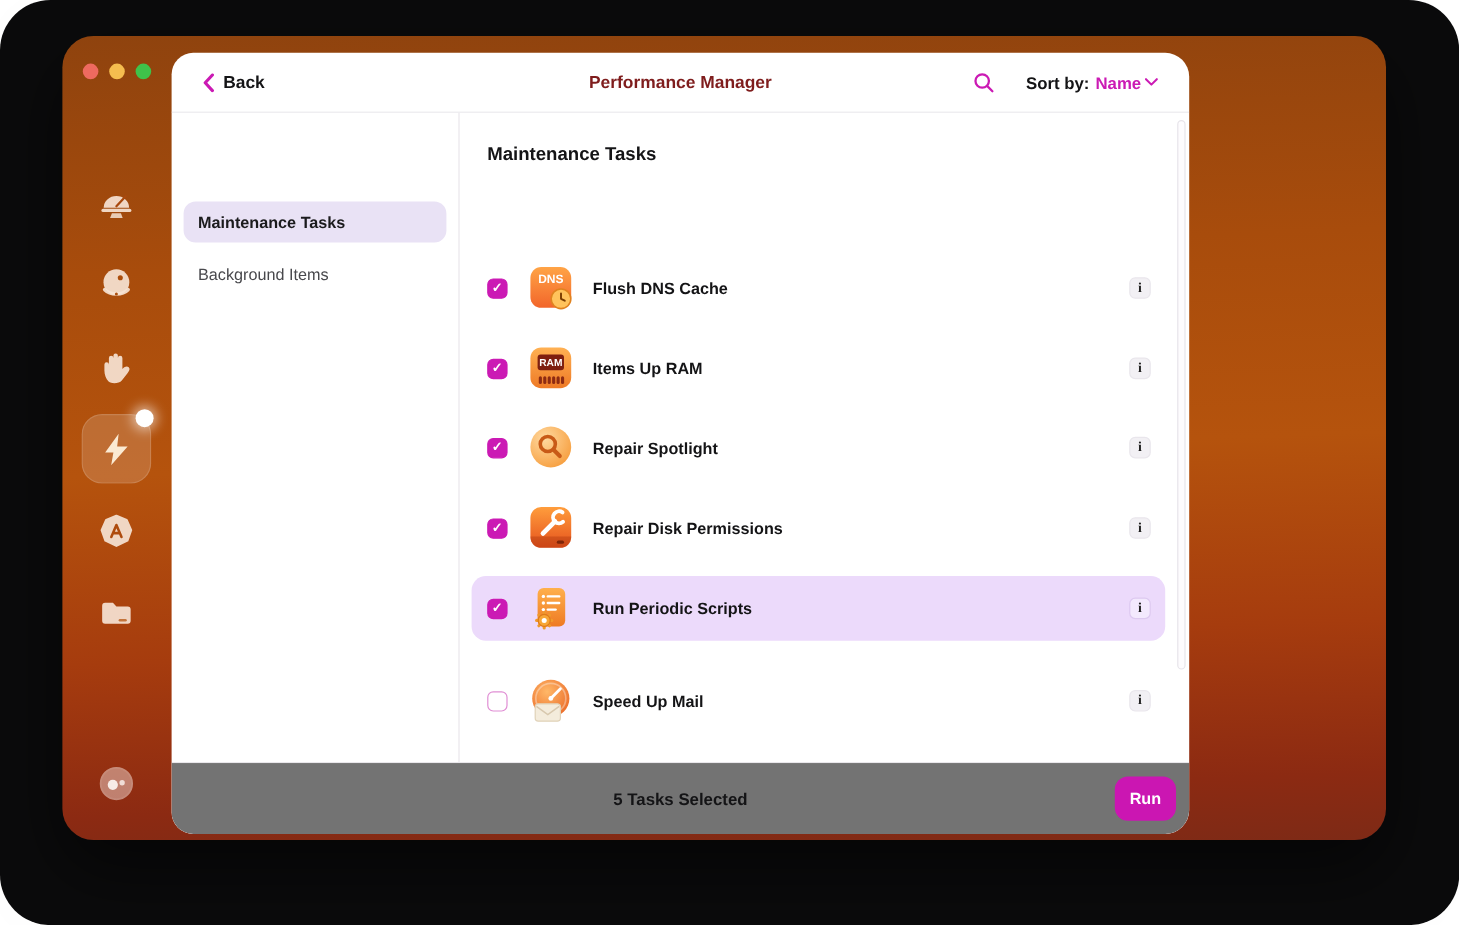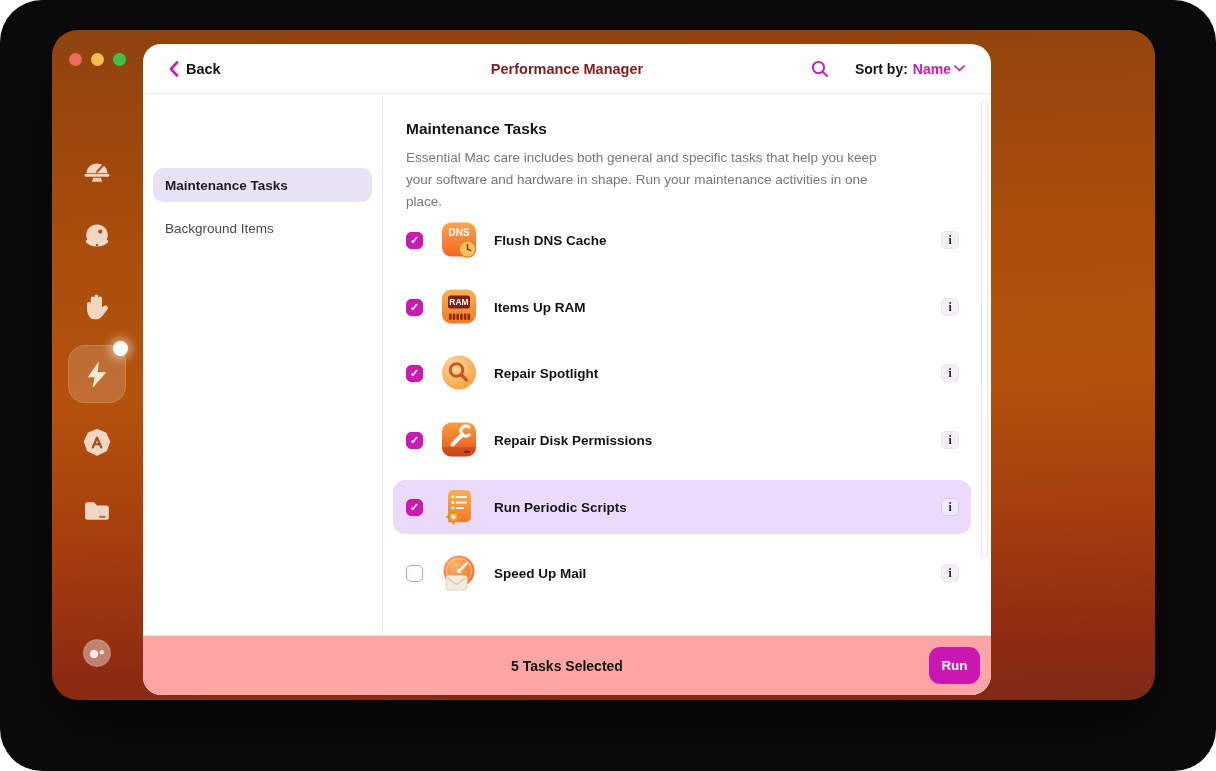--- a/index.html
+++ b/index.html
@@ -65,21 +65,21 @@
   .info-btn { margin-left:auto; margin-right:12px; width:18px; height:18px; border-radius:5px; background:#f2f0f4;
               border:1px solid #e9e6ec; display:flex; align-items:center; justify-content:center; cursor:pointer;
               font-family:"Liberation Serif", serif; font-size:11.5px; font-weight:700; font-style:normal; color:#222; }
   .task-row.highlighted .info-btn { background:#f3e9fd; border-color:#ddc9f0; }
 
   
   .scroll-thumb { position:absolute; right:3px; top:56px; width:7px; height:458px; border-radius:4px;
                   background:#fdfcfe; border:1px solid #e7e4ea; }
 
   
-  .card-footer { position:absolute; left:0; right:0; bottom:0; height:60px; background:#fca5a5;
+  .card-footer { position:absolute; left:0; right:0; bottom:0; height:60px; background:#737373;
                  border-top:1px solid #e9e7eb; border-radius:0 0 20px 18px; }
   .footer-status { position:absolute; left:0; right:0; top:0; bottom:0; display:flex; align-items:center;
                    justify-content:center; font-size:14px; font-weight:700; color:#141416; }
   .run-btn { position:absolute; right:11px; top:11px; width:51px; height:37px; border-radius:11px; border:none;
              background:#cb16b2; color:#fff; font-family:"Liberation Sans", sans-serif;
              font-size:13.5px; font-weight:700; cursor:pointer; }
 </style>
 </head>
 <body>
 
@@ -213,21 +213,20 @@
         <div class="side-item selected">
           <span>Maintenance Tasks</span>
         </div>
         <div class="side-item">
           <span>Background Items</span>
         </div>
       </div>
 
       <div class="content">
         <h1>Maintenance Tasks</h1>
-        <p class="desc">Essential Mac care includes both general and specific tasks that help you keep your software and hardware in shape. Run your maintenance activities in one place.</p>
 
         <div class="task-row" style="top:119px">
           <div class="cbox checked">
               <span class="mark">✓</span>
             </div>
           <svg class="ticon" viewBox="0 0 38 38">
             <rect x="2" y="1.5" width="34" height="34" rx="9" fill="url(#gDns)"></rect>
             <text x="19" y="15" font-size="10" font-weight="bold" fill="#fff" text-anchor="middle" font-family="Liberation Sans, sans-serif">DNS</text>
             <circle cx="27.5" cy="28" r="8.2" fill="#ffc35c" stroke="#e0821e" stroke-width="1.3"></circle>
             <path d="M27.5,28 L27.5,23.6 M27.5,28 L30.6,29.6" stroke="#7a3c00" stroke-width="1.6" stroke-linecap="round" fill="none"></path>
@@ -309,21 +308,21 @@
                 <rect x="-1.3" y="-7.6" width="2.6" height="15.2" rx="1.3" transform="rotate(135)"></rect>
               </g>
               <circle r="5" fill="#f7a636" stroke="#de7a1b" stroke-width="1"></circle>
               <circle r="2.1" fill="#fff"></circle>
             </g>
           </svg>
           <span class="task-label">Run Periodic Scripts</span>
           <div class="info-btn">i</div>
         </div>
 
-        <div class="task-row" style="top:452px">
+        <div class="task-row" style="top:463px">
           <div class="cbox"></div>
           <svg class="ticon" viewBox="0 0 38 38">
             <circle cx="19" cy="17" r="15.5" fill="url(#gMail)"></circle>
             <circle cx="19" cy="17" r="12.5" fill="none" stroke="rgba(255,255,255,.35)" stroke-width="1.4"></circle>
             <line x1="19" y1="17" x2="27" y2="9" stroke="#fff" stroke-width="2.4" stroke-linecap="round"></line>
             <circle cx="19" cy="17" r="2" fill="#fff"></circle>
             <g transform="translate(6,21.5)">
               <rect width="21" height="14.5" rx="2.6" fill="#f4ecdc" stroke="#e0d2b8" stroke-width="1"></rect>
               <path d="M1,2.2 L10.5,9 L20,2.2" fill="none" stroke="#d8c8ae" stroke-width="1.3"></path>
             </g>

